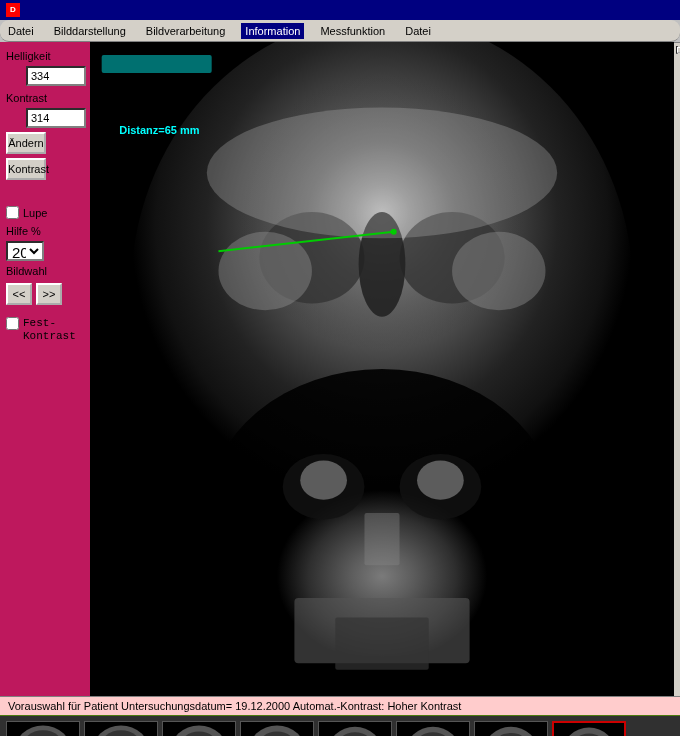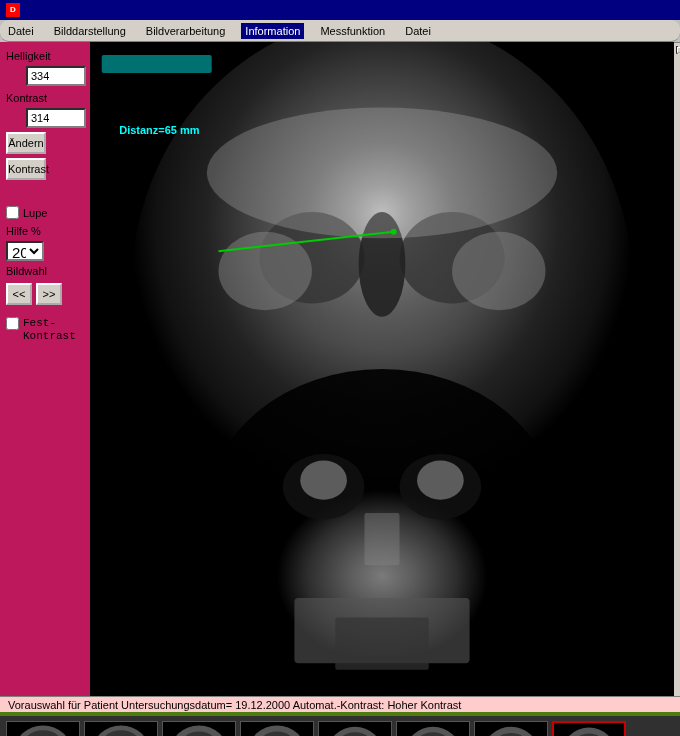--- a/index.html
+++ b/index.html
@@ -182,21 +182,21 @@
       background: #d4d0c8;
       border: 1px outset #ffffff;
       position: absolute;
       left: 0;
     }
 
     
     #status-bar {
       background: #ffcccc;
       border-top: 1px solid #808080;
-      border-bottom: 4px solid #4d7c0f;
+      border-bottom: 1px solid #4d7c0f;
       padding: 2px 8px;
       font-size: 11px;
       color: #000;
       height: 20px;
       display: flex;
       align-items: center;
     }
 
     
     #thumbnail-strip {

